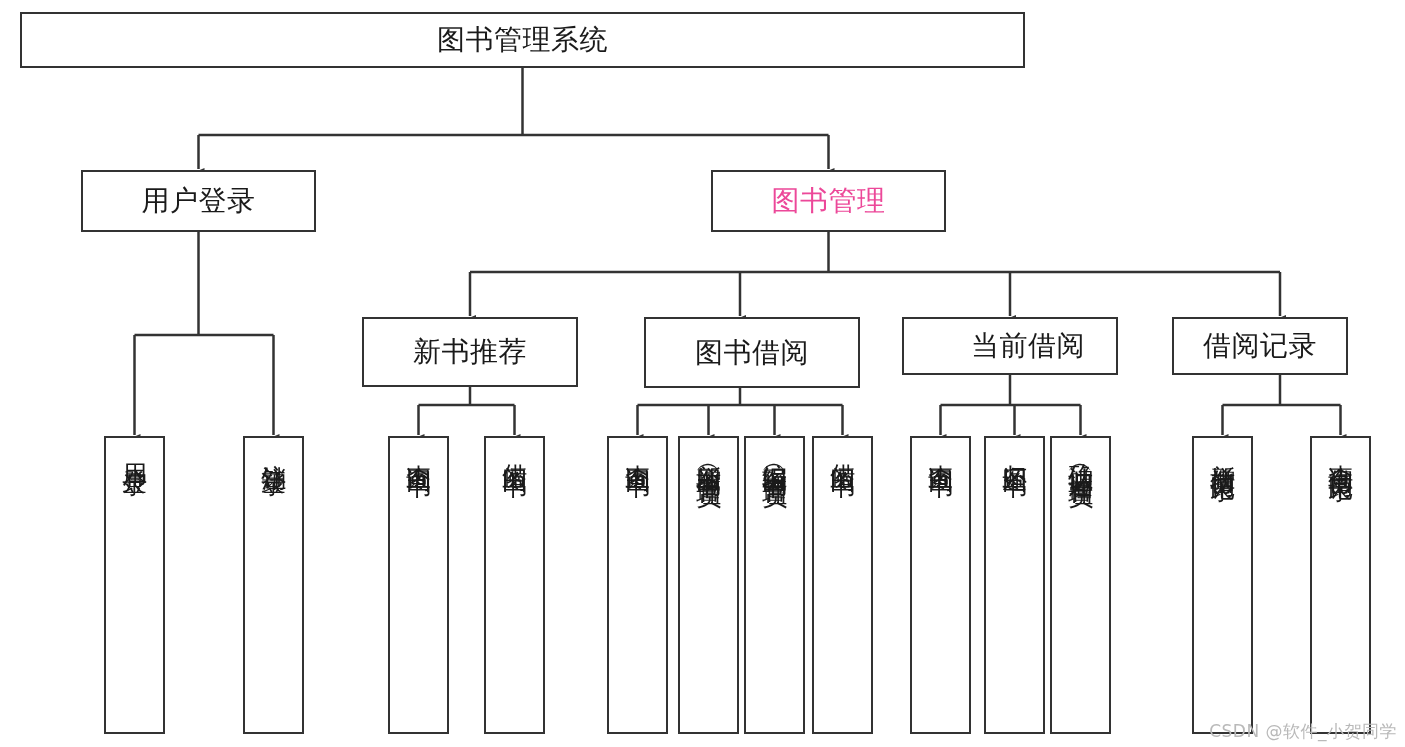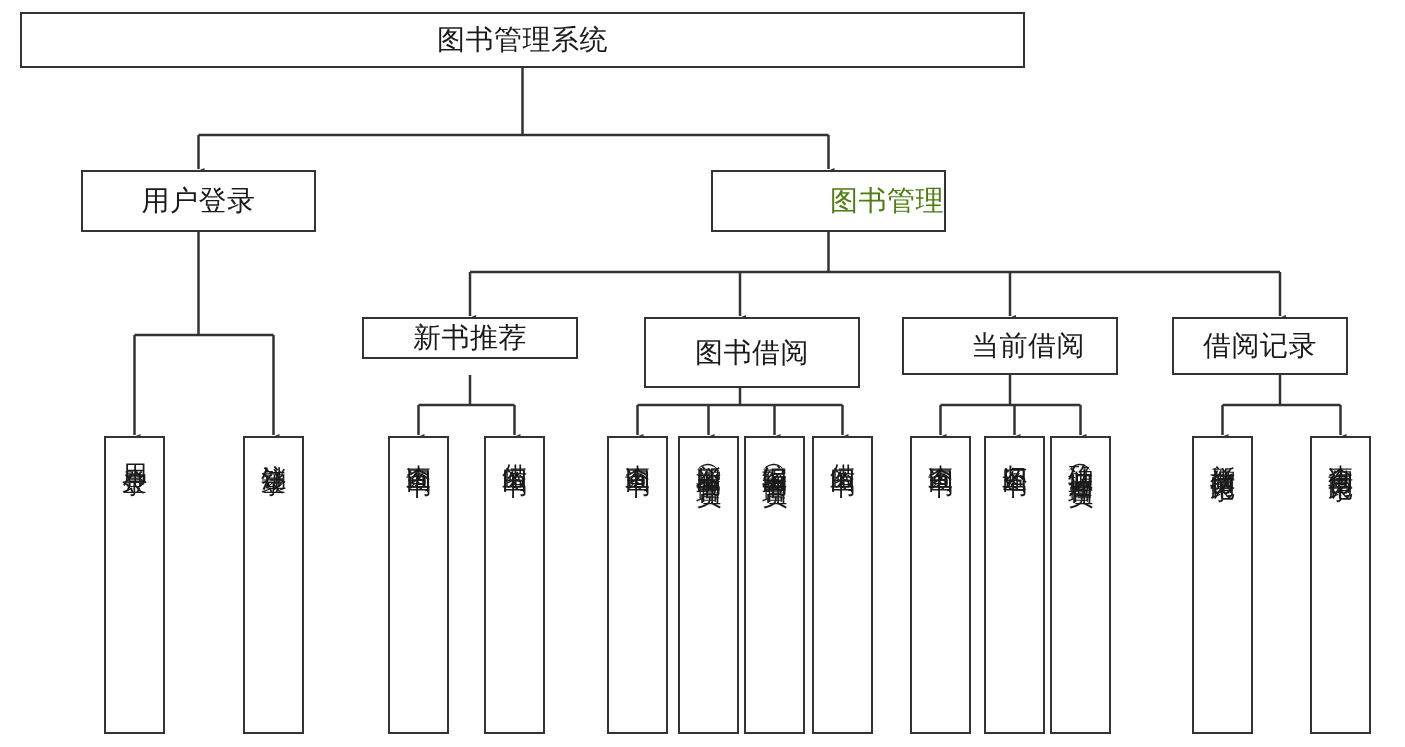--- a/index.html
+++ b/index.html
@@ -112,24 +112,24 @@
       <line x1="1222.5" y1="405" x2="1222.5" y2="435" stroke="#333333" stroke-width="2.5" marker-end="url(#arrow)"></line>
       <line x1="1340.5" y1="405" x2="1340.5" y2="435" stroke="#333333" stroke-width="2.5" marker-end="url(#arrow)"></line>
     </svg>
   <div id="nodes-layer">
       <div class="node horizontal" style="left: 20px; top: 12px; width: 1005px; height: 56px; border-color: rgb(51, 51, 51); background: rgb(255, 255, 255); color: rgb(26, 26, 26);">
         <span class="label">图书管理系统</span>
       </div>
       <div class="node horizontal" style="left: 81px; top: 170px; width: 235px; height: 62px; border-color: rgb(51, 51, 51); background: rgb(255, 255, 255); color: rgb(26, 26, 26);">
         <span class="label">用户登录</span>
       </div>
-      <div class="node horizontal" style="left: 711px; top: 170px; width: 235px; height: 62px; border-color: rgb(51, 51, 51); background: rgb(255, 255, 255); color: #4d7c0f; justify-content: flex-end;">
+      <div class="node horizontal" style="left: 711px; top: 170px; width: 235px; height: 62px; border-color: rgb(51, 51, 51); background: rgb(255, 255, 255); color: #ec4899;">
         <span class="label">图书管理</span>
       </div>
-      <div class="node horizontal" style="left: 362px; top: 317px; width: 216px; height: 42px; border-color: rgb(51, 51, 51); background: rgb(255, 255, 255); color: rgb(26, 26, 26);">
+      <div class="node horizontal" style="left: 362px; top: 317px; width: 216px; height: 70px; border-color: rgb(51, 51, 51); background: rgb(255, 255, 255); color: rgb(26, 26, 26);">
         <span class="label">新书推荐</span>
       </div>
       <div class="node horizontal" style="left: 612px; top: 317px; width: 216px; height: 71px; border-color: rgb(51, 51, 51); background: rgb(255, 255, 255); color: rgb(26, 26, 26); margin-left: 32px;">
         <span class="label">图书借阅</span>
       </div>
       <div class="node horizontal" style="left: 902px; top: 317px; width: 216px; height: 58px; border-color: rgb(51, 51, 51); background: rgb(255, 255, 255); color: rgb(26, 26, 26); padding-left: 36px;">
         <span class="label">当前借阅</span>
       </div>
       <div class="node horizontal" style="left: 1172px; top: 317px; width: 176px; height: 58px; border-color: rgb(51, 51, 51); background: rgb(255, 255, 255); color: rgb(26, 26, 26);">
         <span class="label">借阅记录</span>
@@ -167,13 +167,14 @@
       <div class="node vertical" style="left: 1050px; top: 436px; width: 61px; height: 298px; border-color: rgb(51, 51, 51); background: rgb(255, 255, 255); color: rgb(26, 26, 26);">
         <span class="label">确认归还（管理员）</span>
       </div>
       <div class="node vertical" style="left: 1192px; top: 436px; width: 61px; height: 298px; border-color: rgb(51, 51, 51); background: rgb(255, 255, 255); color: rgb(26, 26, 26);">
         <span class="label">新增借阅记录</span>
       </div>
       <div class="node vertical" style="left: 1310px; top: 436px; width: 61px; height: 298px; border-color: rgb(51, 51, 51); background: rgb(255, 255, 255); color: rgb(26, 26, 26);">
         <span class="label">查询借阅记录</span>
       </div>
     </div>
+  <div id="watermark">CSDN @软件_小贺同学</div>
 </div>
 
 </body></html>

